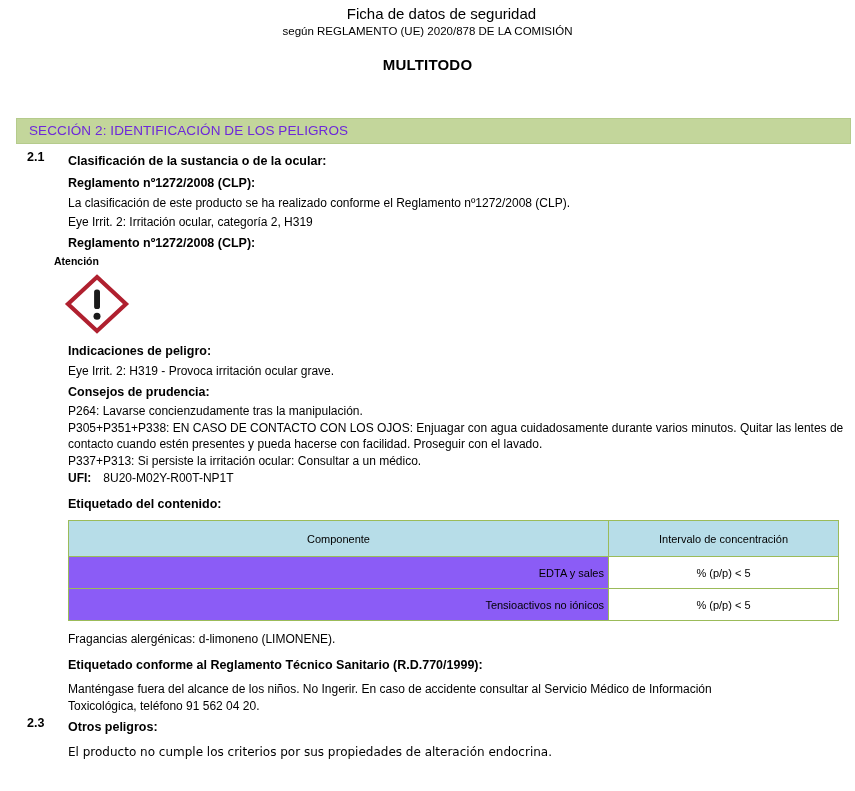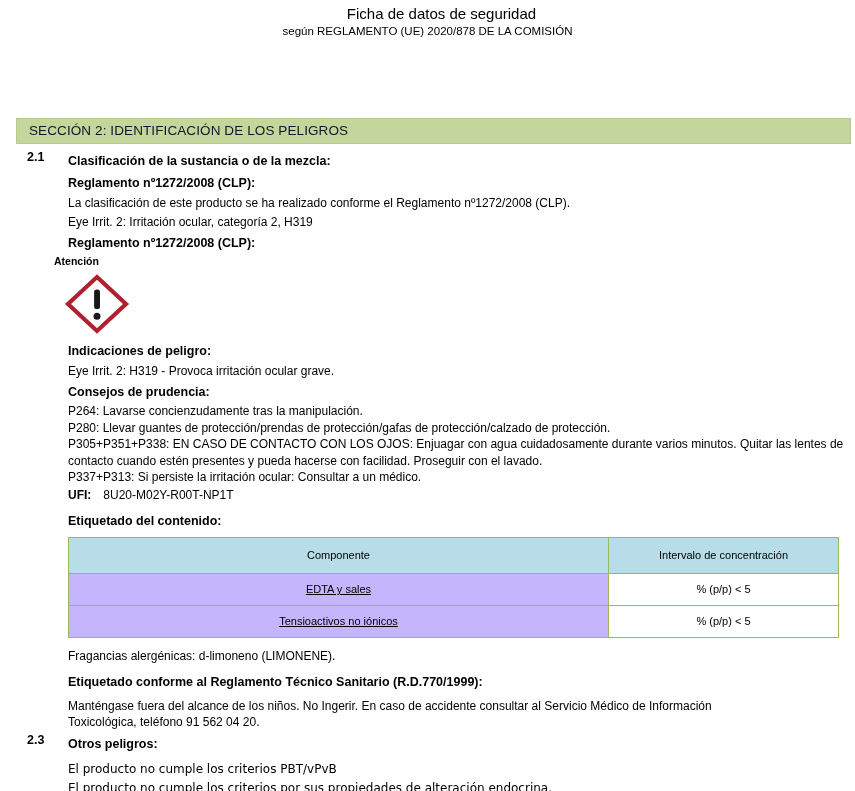--- a/index.html
+++ b/index.html
@@ -44,21 +44,21 @@
   
   .section-banner {
     position: absolute;
     left: 16px;
     top: 118px;
     width: 835px;
     height: 26px;
     box-sizing: border-box;
     background: #c3d69b;
     border: 1px solid #b5cb8c;
-    color: #0f172a;
+    color: #6d28d9;
     font-size: 13.5px;
     line-height: 24px;
     padding-left: 12px;
     letter-spacing: .1px;
   }
 
   
   .content {
     position: absolute;
     left: 0;
@@ -151,46 +151,46 @@
     height: 15px;
     padding: 8px 4px;
   }
   table.components thead th {
     background: #b7dde8;
     height: 19px;
     text-align: center;
     font-size: 11px;
   }
   table.components tbody td.comp {
-    text-align: center;
-    background: #c4b5fd;
-    text-decoration: underline;
+    text-align: right;
+    background: #8b5cf6;
   }
   table.components tbody td.conc {
     text-align: center;
     background: #ffffff;
   }
   col.c1 { width: 540px; }
   col.c2 { width: 230px; }
 </style>
 </head>
 <body>
 
 <div class="doc-header">
   <div class="doc-title">Ficha de datos de seguridad</div>
   <div class="doc-subtitle">según REGLAMENTO (UE) 2020/878 DE LA COMISIÓN</div>
+  <div class="product-name">MULTITODO</div>
 </div>
 
 <div class="section-banner">SECCIÓN 2: IDENTIFICACIÓN DE LOS PELIGROS</div>
 
 <div class="content">
 
   <div class="row">
     <span class="num">2.1</span>
-    <div class="h-bold">Clasificación de la sustancia o de la mezcla:</div>
+    <div class="h-bold">Clasificación de la sustancia o de la ocular:</div>
   </div>
   <div class="h-bold-sub">Reglamento nº1272/2008 (CLP):</div>
   <div class="txt">La clasificación de este producto se ha realizado conforme el Reglamento nº1272/2008 (CLP).</div>
   <div class="txt">Eye Irrit. 2: Irritación ocular, categoría 2, H319</div>
 
   <div class="h-bold-sub">Reglamento nº1272/2008 (CLP):</div>
   <div class="small-bold">Atención</div>
 
   <div class="gap-sm"></div>
 
@@ -202,21 +202,20 @@
     </svg>
   </div>
 
   <div class="gap-sm"></div>
 
   <div class="h-bold-sub">Indicaciones de peligro:</div>
   <div class="txt">Eye Irrit. 2: H319 - Provoca irritación ocular grave.</div>
   <div class="h-bold-sub">Consejos de prudencia:</div>
 
   <div class="txt-tight">P264: Lavarse concienzudamente tras la manipulación.</div>
-  <div class="txt-tight">P280: Llevar guantes de protección/prendas de protección/gafas de protección/calzado de protección.</div>
   <div class="txt-tight" style="padding-right:6px;">P305+P351+P338: EN CASO DE CONTACTO CON LOS OJOS: Enjuagar con agua cuidadosamente durante varios minutos. Quitar las lentes de contacto cuando estén presentes y pueda hacerse con facilidad. Proseguir con el lavado.</div>
   <div class="txt-tight">P337+P313: Si persiste la irritación ocular: Consultar a un médico.</div>
 
   <div class="ufi-line">
     <span class="ufi-label">UFI:</span><span class="ufi-code">8U20-M02Y-R00T-NP1T</span>
   </div>
 
   <div class="gap-sm"></div>
 
   <div class="h-bold-sub">Etiquetado del contenido:</div>
@@ -261,16 +260,15 @@
   <div class="txt-tight">Manténgase fuera del alcance de los niños. No Ingerir. En caso de accidente consultar al Servicio Médico de Información</div>
   <div class="txt-tight">Toxicológica, teléfono 91 562 04 20.</div>
 
   <div class="row" style="margin-top:2px;">
     <span class="num">2.3</span>
     <div class="h-bold">Otros peligros:</div>
   </div>
 
   <div class="gap-sm"></div>
 
-  <div class="alt-font">El producto no cumple los criterios PBT/vPvB</div>
   <div class="alt-font">El producto no cumple los criterios por sus propiedades de alteración endocrina.</div>
 
 </div>
 
 </body></html>

